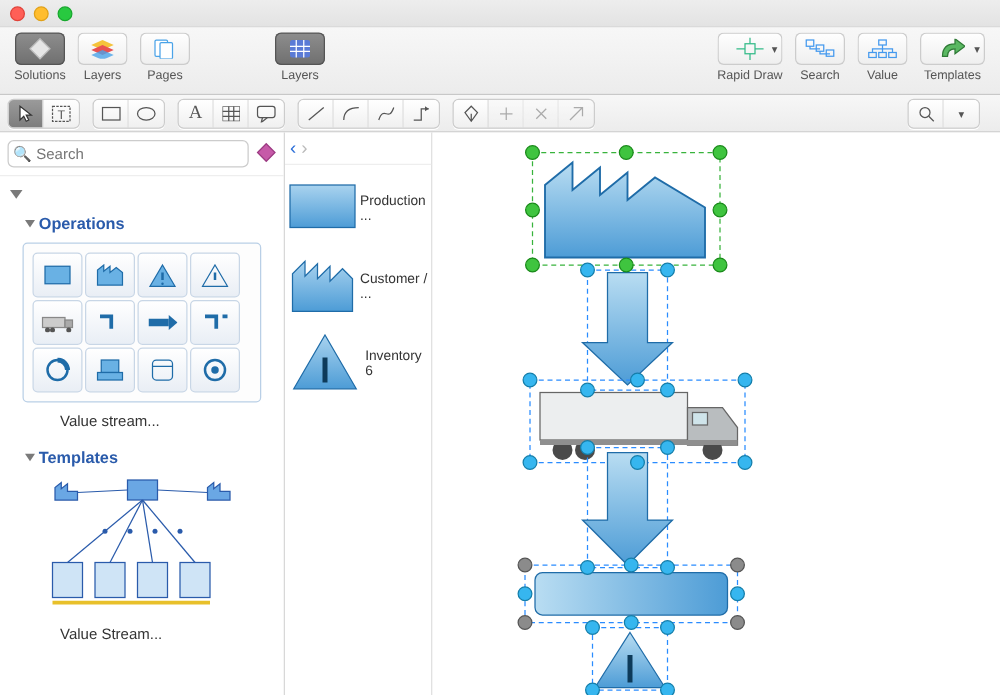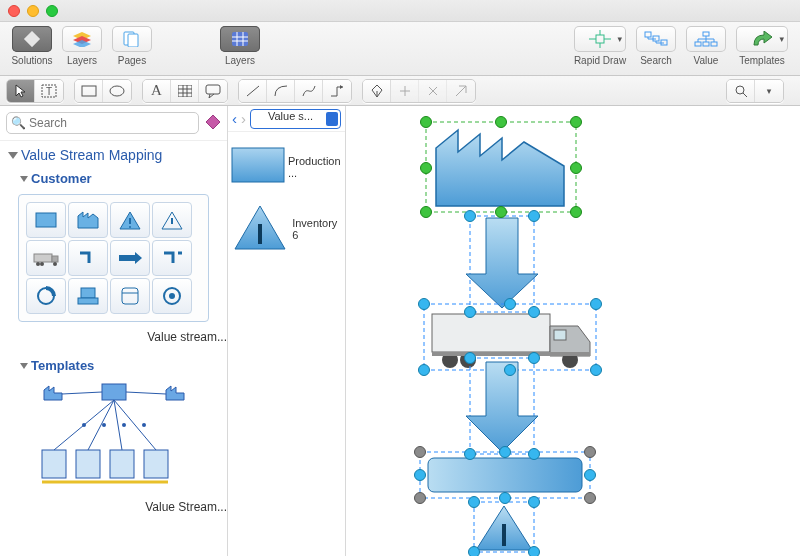--- a/index.html
+++ b/index.html
@@ -37,21 +37,21 @@
   .search{flex:1;position:relative;}
   .search input{width:100%;height:22px;border:1px solid #ccc;border-radius:5px;padding:0 6px 0 22px;font-size:12px;background:#fff;}
   .search .mag{position:absolute;left:5px;top:50%;transform:translateY(-50%);color:#999;font-size:12px;}
   .treehdr{font-size:14px;color:#2a5bab;padding:6px 8px 4px;cursor:pointer;}
   .treehdr .tri{display:inline-block;width:0;height:0;border-left:5px solid transparent;border-right:5px solid transparent;border-top:7px solid #7a7a7a;margin-right:3px;vertical-align:1px;}
   .treesub{font-size:13px;font-weight:600;color:#2a5bab;padding:4px 8px 4px 20px;cursor:pointer;}
   .treesub .tri{display:inline-block;width:0;height:0;border-left:4px solid transparent;border-right:4px solid transparent;border-top:6px solid #7a7a7a;margin-right:3px;vertical-align:1px;}
   .libgrid{margin:4px 18px;padding:6px;border:1px solid #b9cfe6;border-radius:4px;background:#fdfdfd;}
   .librow{display:flex;}
   .libcell{width:40px;height:36px;border:1px solid #c8d6e6;background:linear-gradient(#fff,#e9eef5);display:flex;align-items:center;justify-content:center;margin:1px;border-radius:4px;}
-  .libcap{text-align:right;font-size:12px;color:#333;margin:4px 0 10px;padding-left:48px;}
+  .libcap{text-align:left;font-size:12px;color:#333;margin:4px 0 10px;padding-left:48px;}
   .tmpl{margin:2px 18px;border:1px solid transparent;text-align:center;}
   .tmpl svg{width:160px;height:110px;}
   
   .palette{width:118px;border-right:1px solid #d8d8d8;background:#fff;display:flex;flex-direction:column;}
   .palhdr{display:flex;align-items:center;height:26px;padding:0 4px;border-bottom:1px solid #eee;gap:4px;}
   .navarrow{color:#bbb;font-size:15px;cursor:pointer;}
   .navarrow.act{color:#2c6fd8;}
   .palsel{flex:1;height:20px;border:1px solid #2c6fd8;border-radius:4px;font-size:11px;padding:0 14px 0 4px;text-align:center;background:#fff;position:relative;color:#333;}
   .palsel:after{content:"";position:absolute;right:2px;top:2px;width:12px;height:14px;background:#2c6fd8;border-radius:2px;}
   .palitems{flex:1;overflow:auto;}
@@ -279,22 +279,22 @@
   <div class="sidebar">
     <div class="searchrow">
       <div class="search">
         <span class="mag">🔍</span>
         <input type="text" placeholder="Search" style="">
       </div>
       <span><svg width="16" height="16">
             <polygon points="8,1 15,8 8,15 1,8" fill="#c65aa8" stroke="#9c3a82"></polygon>
           </svg></span>
     </div>
-    <div class="treehdr"><span class="tri"></span><span>Value Stream Mapping</span></div>
-    <div class="treesub"><span class="tri"></span><span>Customer</span></div>
+    <div class="treehdr"><span class="tri"></span></div>
+    <div class="treesub"><span class="tri"></span><span>Operations</span></div>
 
     <div class="libgrid">
       <div class="librow">
         <div class="libcell">
             <svg width="22" height="16">
               <rect x="1" y="1" width="20" height="14" fill="#69b1e4" stroke="#1f6ca8"></rect>
             </svg>
           </div>
         <div class="libcell">
             <svg width="22" height="18">
@@ -400,36 +400,43 @@
         <line x1="8" y1="102" x2="134" y2="102" stroke="#e8c02a" stroke-width="3"></line>
       </svg>
     </div>
     <div class="libcap">Value Stream...</div>
   </div>
 
   <div class="palette">
     <div class="palhdr">
       <span class="navarrow act">‹</span>
       <span class="navarrow">›</span>
-      <div class="palsel"><span>Value s...</span></div>
     </div>
     <div class="palitems">
       <div class="pitem">
         <div class="thumb">
             <svg width="60" height="42">
               <defs>
                 <linearGradient id="g1" x1="0" y1="0" x2="0" y2="1">
                   <stop offset="0" stop-color="#a9d3ef"></stop>
                   <stop offset="1" stop-color="#4d9cd6"></stop>
                 </linearGradient>
               </defs>
               <rect x="4" y="4" width="52" height="34" fill="url(#g1)" stroke="#1f6ca8"></rect>
             </svg>
           </div>
         <div class="plabel">Production ...</div>
+      </div>
+      <div class="pitem">
+        <div class="thumb">
+            <svg width="60" height="48">
+              <path d="M6 46 V16 L16 6 L16 18 L26 8 L26 20 L36 10 L36 22 L46 12 L54 20 V46 Z" fill="url(#g1)" stroke="#1f6ca8"></path>
+            </svg>
+          </div>
+        <div class="plabel">Customer / ...</div>
       </div>
       <div class="pitem">
         <div class="thumb">
             <svg width="56" height="50">
               <polygon points="28,4 53,47 3,47" fill="url(#g1)" stroke="#1f6ca8"></polygon>
               <line x1="28" y1="22" x2="28" y2="42" stroke="#0d3a5a" stroke-width="4"></line>
             </svg>
           </div>
         <div class="plabel">Inventory 6</div>
       </div>

